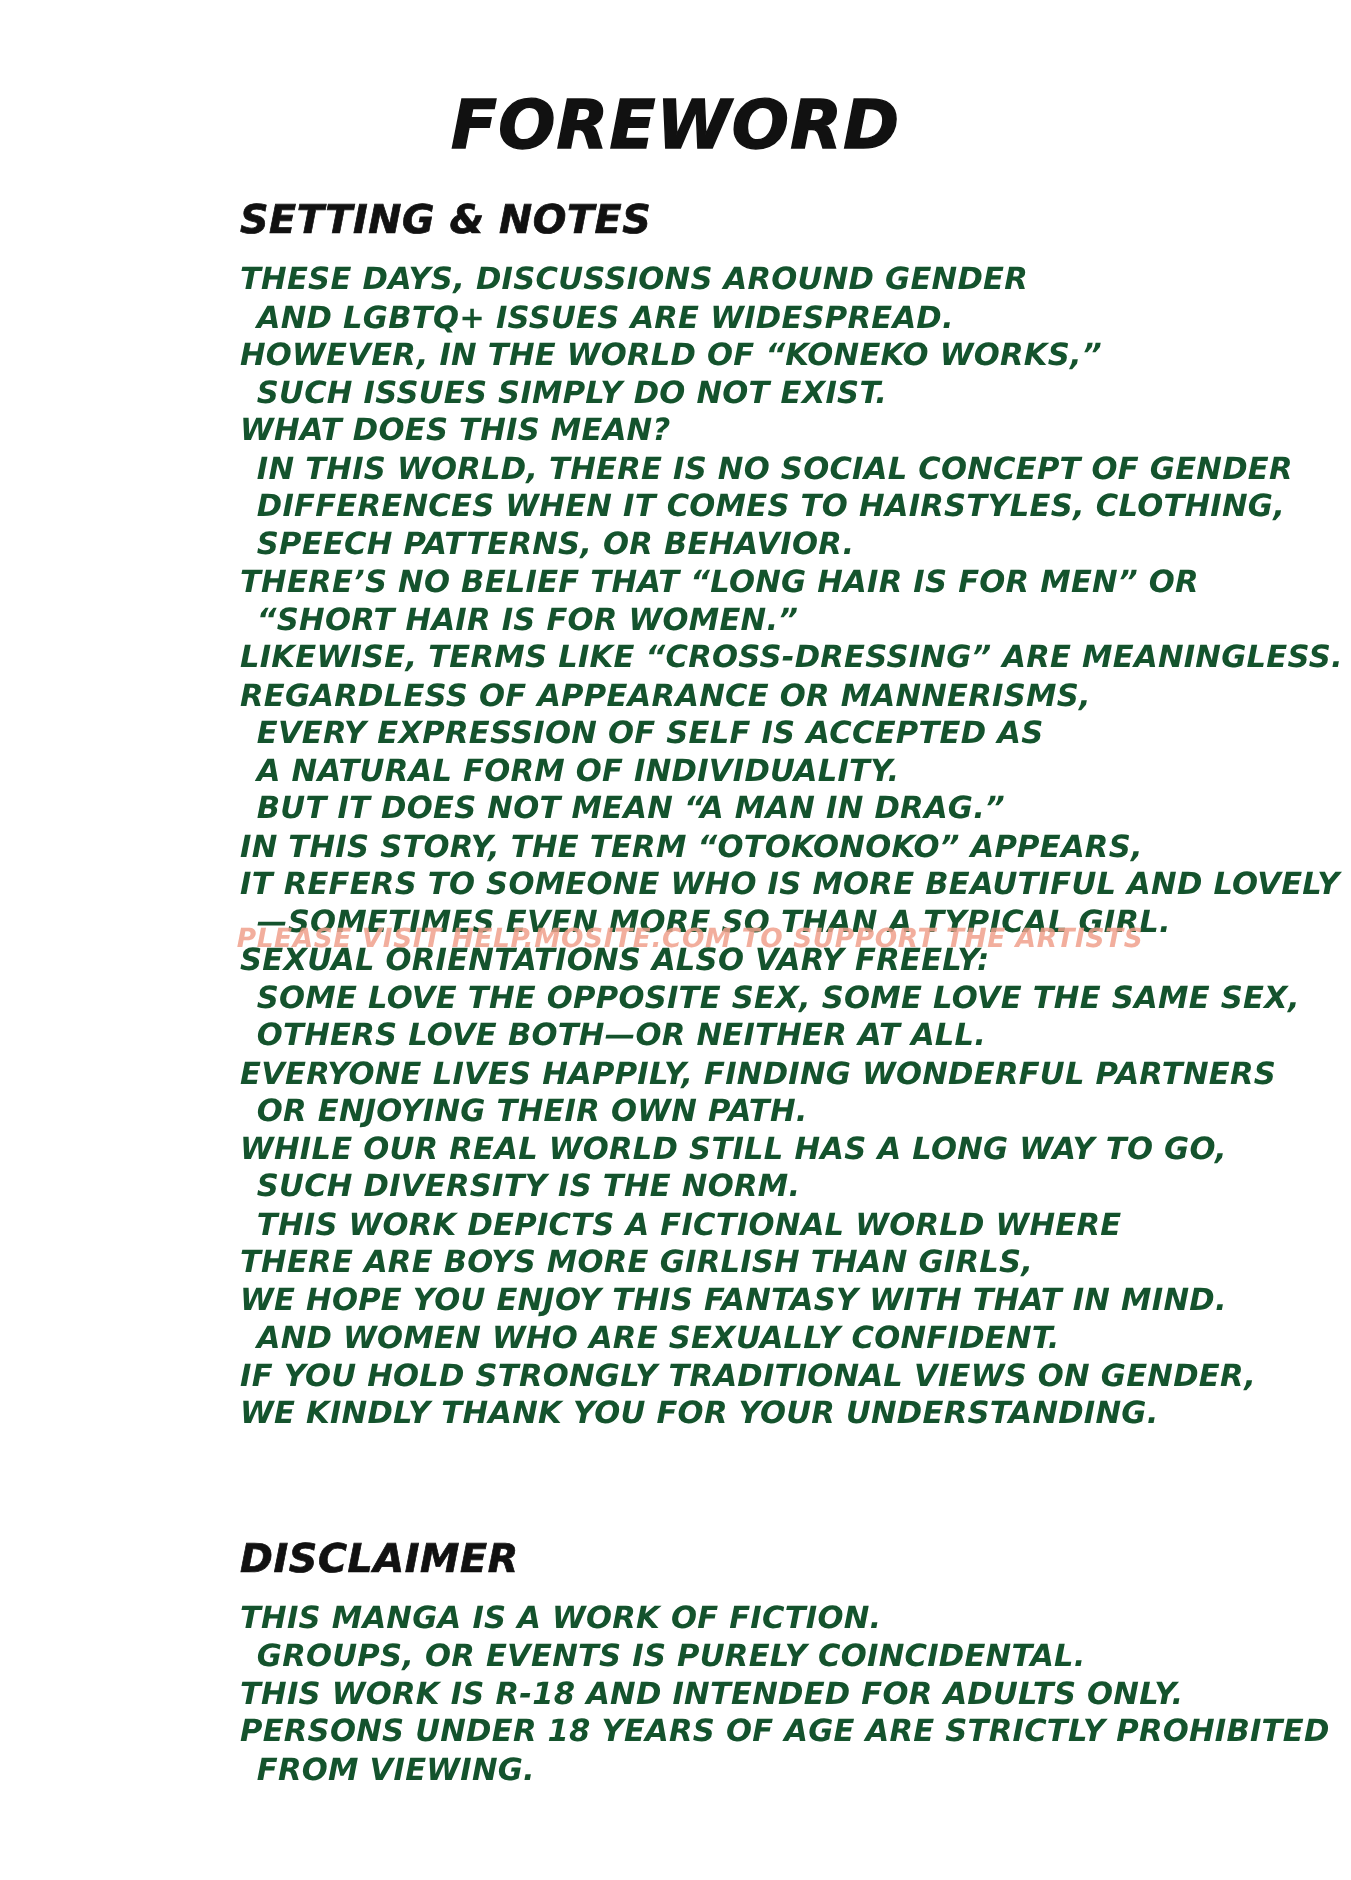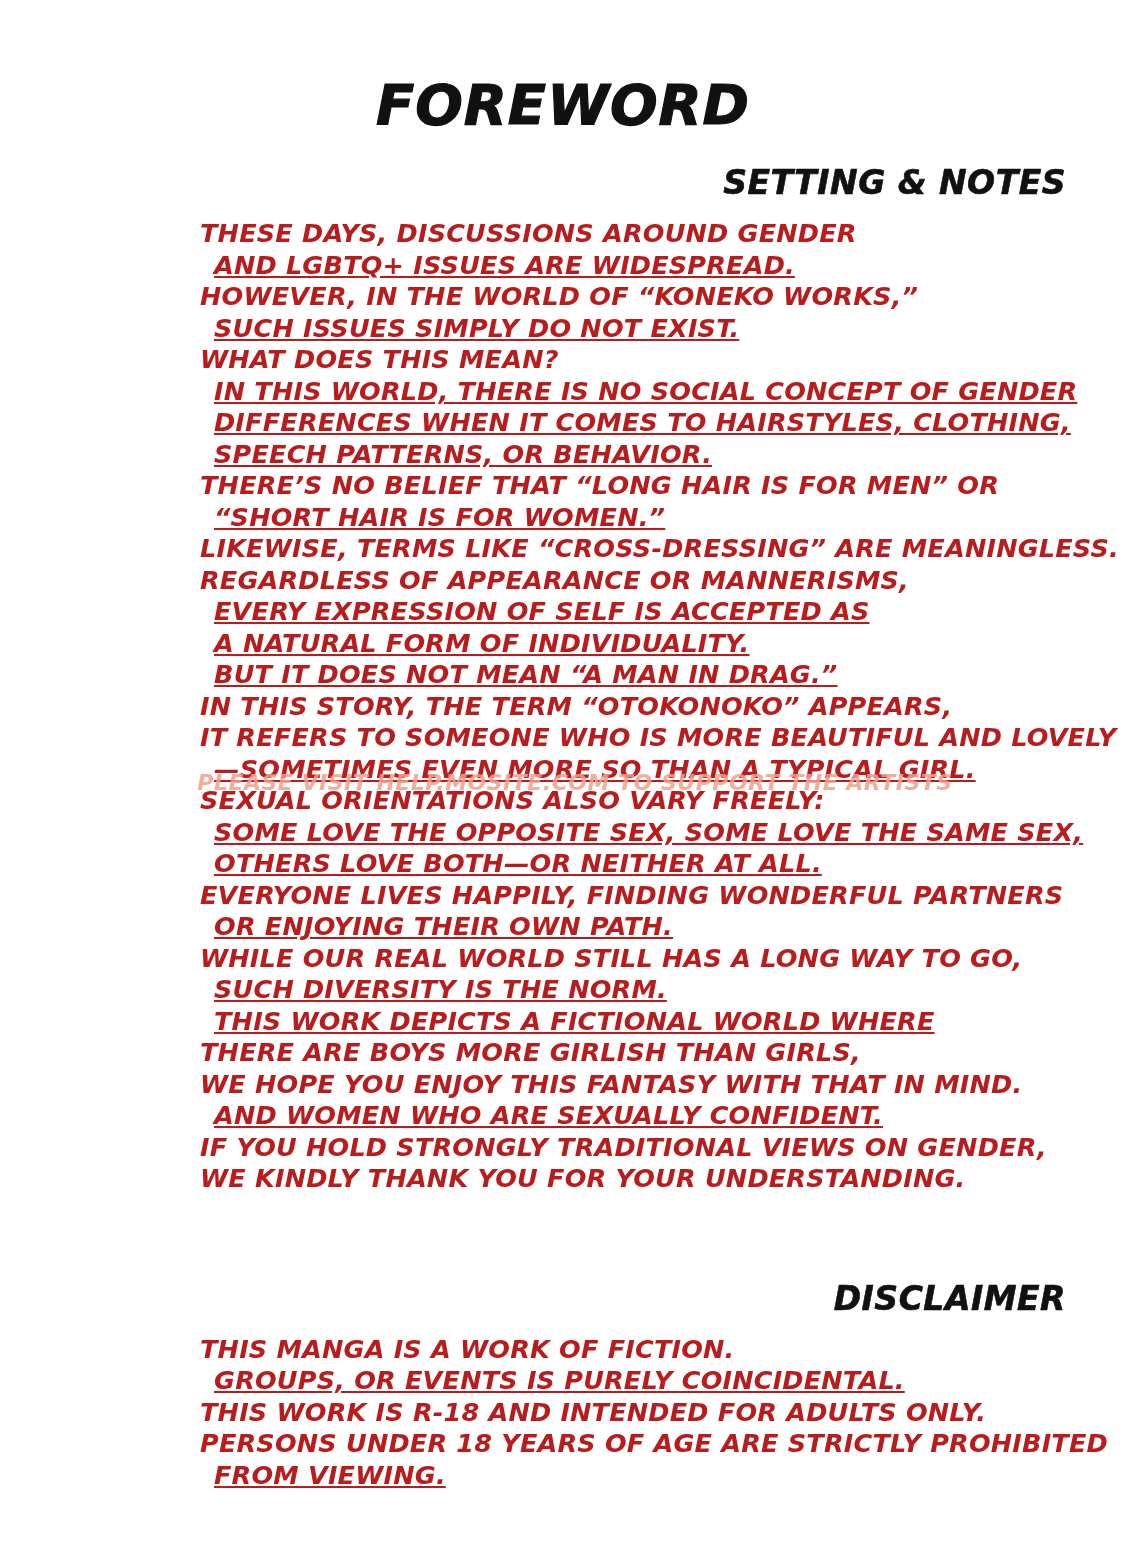--- a/index.html
+++ b/index.html
@@ -39,45 +39,43 @@
   .section-heading {
     font-family: "DejaVu Sans", sans-serif;
     font-weight: bold;
     font-style: italic;
     font-size: 33px;
     letter-spacing: 0.5px;
     text-transform: uppercase;
     margin: 13px 0 16px 0;
     padding-left: 140px;
     color: #111;
-    text-align: right;
     -webkit-text-stroke: 0.6px #111;
   }
   .section-heading.second {
     margin-top: 84px;
   }
   
   .body-block {
     padding-left: 140px;
     padding-right: 40px;
   }
   .body-line {
     font-family: "DejaVu Sans", sans-serif;
     font-weight: bold;
     font-style: italic;
     font-size: 25.5px;
     line-height: 31.5px;
     text-transform: uppercase;
     letter-spacing: 0.2px;
     white-space: pre;
-    color: #b91c1c;
+    color: #14532d;
   }
   .body-line.indent {
     padding-left: 14px;
-    text-decoration: underline;
   }
   
   .watermark {
     position: absolute;
     left: 12px;
     width: 100%;
     text-align: center;
     font-family: "DejaVu Sans", sans-serif;
     font-weight: bold;
     font-style: italic;

